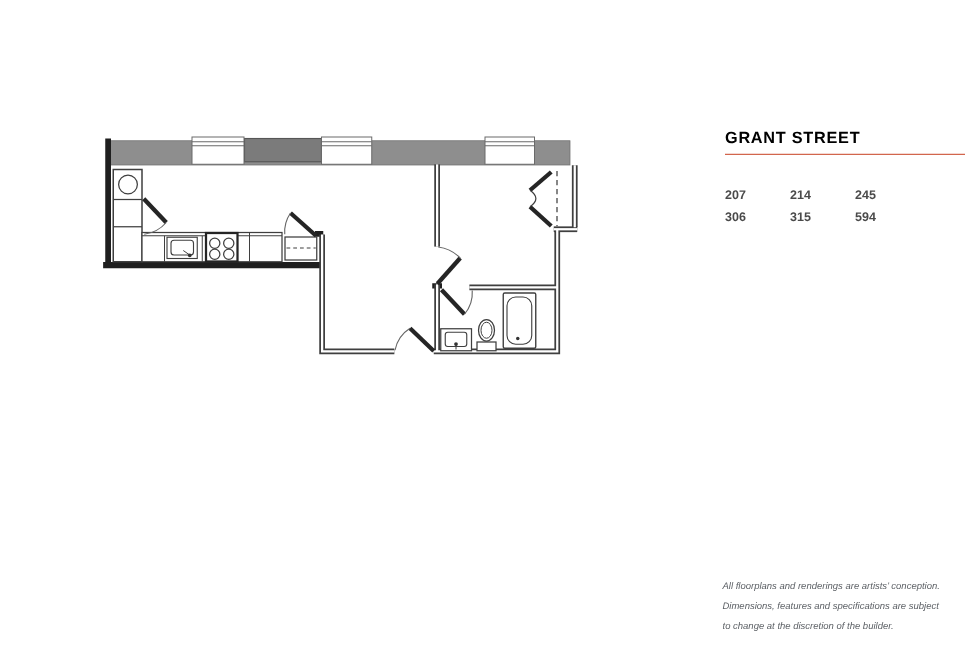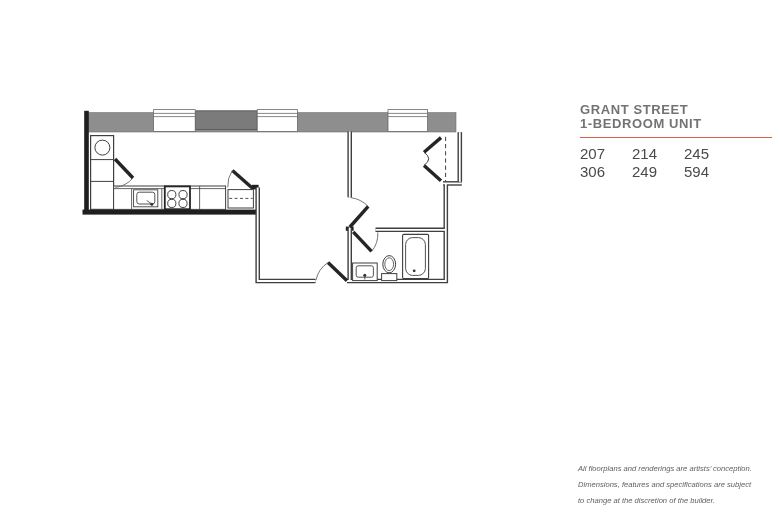--- a/index.html
+++ b/index.html
@@ -10,29 +10,29 @@
     position:relative;
     overflow:hidden;
   }
   .page { position:absolute; inset:0; background:#fff; }
 
   .floorplan-svg { position:absolute; left:0; top:0; }
 
   .info-panel { position:absolute; left:580px; top:103px; width:200px; }
   .title-line {
     font-size:13px; font-weight:bold; letter-spacing:0.6px;
-    color:#737373; line-height:14px; white-space:nowrap;
+    color:#000000; line-height:14px; white-space:nowrap;
   }
   .title-rule { width:192px; border:0; border-top:1.6px solid #d2664d; margin-top:6px; }
   .units-grid {
-    margin-top:9px;
+    margin-top:26px;
     display:grid;
     grid-template-columns:52px 52px 52px;
     row-gap:4px;
-    font-size:15px; color:#4a4a4a; line-height:14px;
+    font-size:10px; color:#4a4a4a; line-height:14px;font-weight:bold;
   }
   .disclaimer {
     position:absolute; left:578px; top:461px; width:205px;
     font-size:7.6px; font-style:italic; color:#5d6166; line-height:16px;
     white-space:nowrap;
   }
 </style>
 </head>
 <body>
 
@@ -174,28 +174,27 @@
         <rect x="352.6" y="263" width="24.6" height="17.6" stroke-width="1"></rect>
         <rect x="356.2" y="265.8" width="17.2" height="11.4" rx="2" stroke-width="0.9"></rect>
         <line x1="364.8" y1="275.4" x2="364.8" y2="279.6" stroke-width="0.8"></line>
         <circle cx="364.8" cy="275.2" r="1.5" fill="#333333" stroke="none"></circle>
       </g>
     </g>
   </svg>
 
   <div class="info-panel">
     <div class="title-line">GRANT STREET</div>
-    <div class="title-line">1-BEDROOM UNIT</div>
     <hr class="title-rule">
     <div class="units-grid">
       <span>207</span>
       <span>214</span>
       <span>245</span>
       <span>306</span>
-      <span>249</span>
+      <span>315</span>
       <span>594</span>
     </div>
   </div>
 
   <div class="disclaimer">
     <div>All floorplans and renderings are artists’ conception.</div>
     <div>Dimensions, features and specifications are subject</div>
     <div>to change at the discretion of the builder.</div>
   </div>
 

